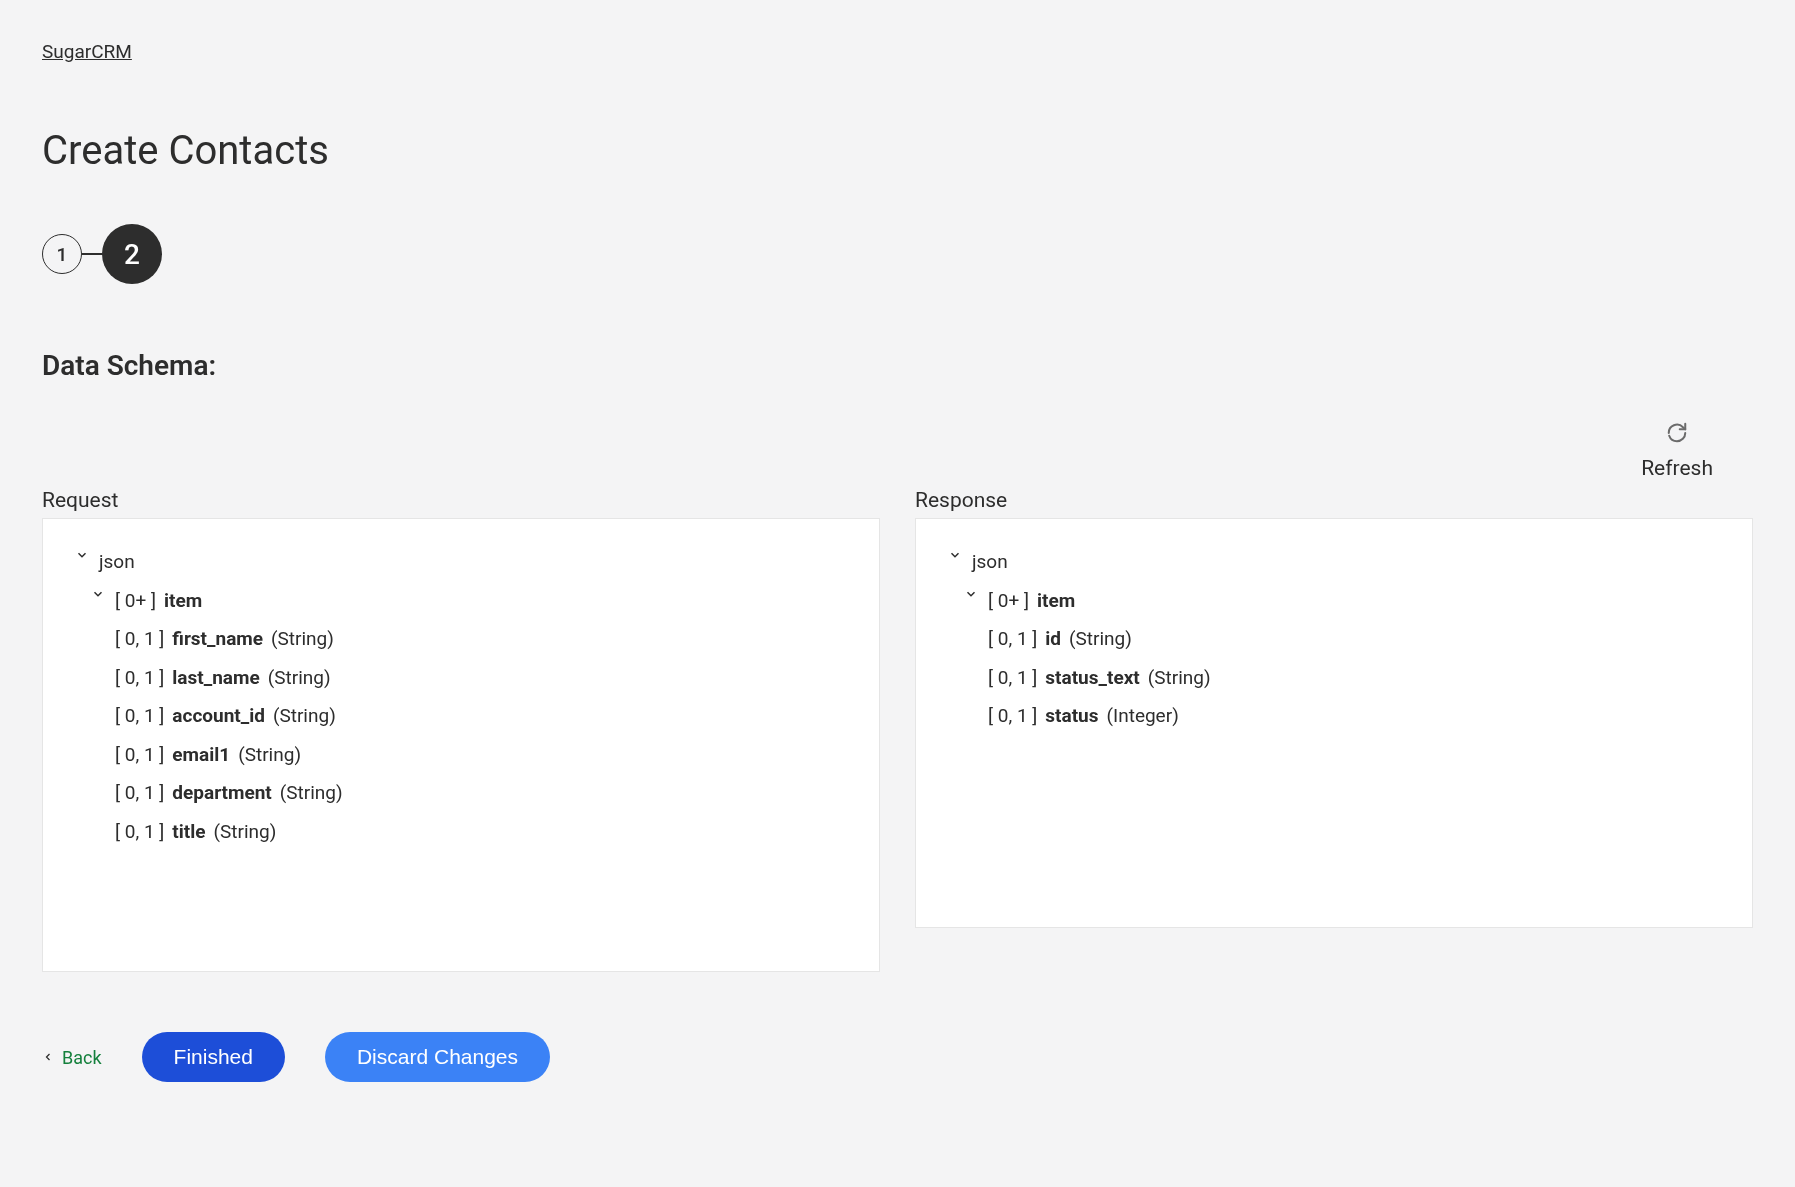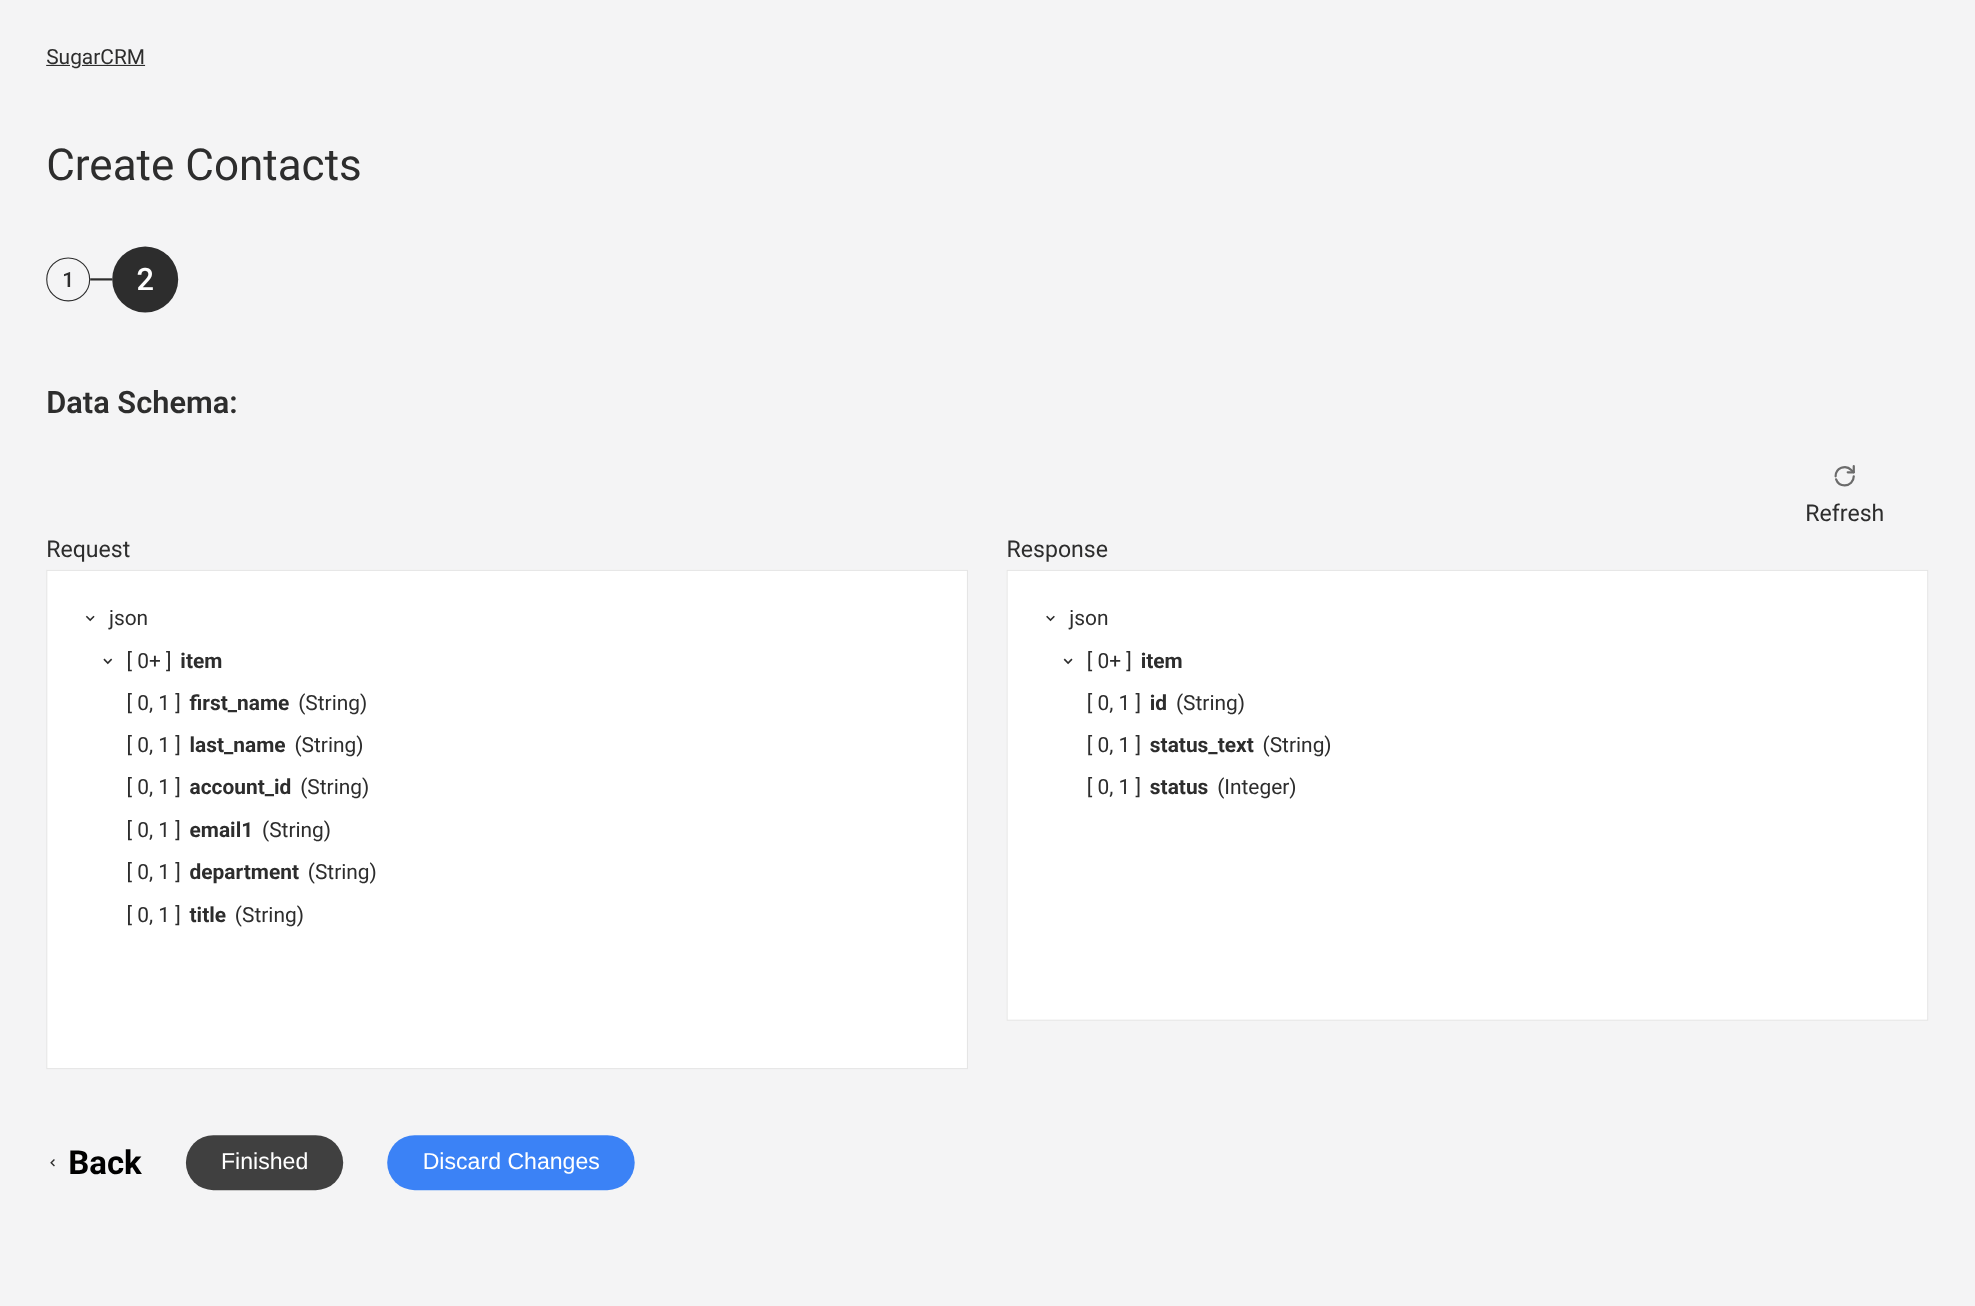--- a/index.html
+++ b/index.html
@@ -93,21 +93,21 @@
       margin-bottom: 6px;
     }
     .schema-panel {
       background: #fff;
       border: 1px solid #e5e5e5;
       padding: 24px 30px 120px 30px;
       min-height: 410px;
     }
     .tree-row {
       display: flex;
-      align-items: center;
+      align-items: flex-start;
       gap: 8px;
       padding: 5px 0;
       font-size: 19px;
       line-height: 1.5;
     }
     .tree-indent-1 { padding-left: 0; }
     .tree-indent-2 { padding-left: 16px; }
     .tree-indent-3 { padding-left: 42px; }
     .chevron {
       width: 18px;
@@ -123,36 +123,36 @@
     .footer {
       display: flex;
       align-items: center;
       gap: 40px;
       margin-top: 60px;
     }
     .back-btn {
       display: flex;
       align-items: center;
       gap: 8px;
-      font-size: 30px;
-      font-weight: 700;
-      color: #000000;
+      font-size: 18px;
+      font-weight: 400;
+      color: #15803d;
       cursor: pointer;
     }
     .back-chevron svg { display:block; }
     .pill-btn {
       border: none;
       border-radius: 999px;
       padding: 13px 32px;
       font-size: 21px;
       font-weight: 500;
       cursor: pointer;
       color: #fff;
     }
-    .btn-primary { background: #404040; }
+    .btn-primary { background: #1d4ed8; }
     .btn-secondary { background: #3b82f6; }
     .columns-wrapper{ position:relative; }
   </style>
 </head>
 <body>
 
 
 
 <a class="breadcrumb">SugarCRM</a>
 

